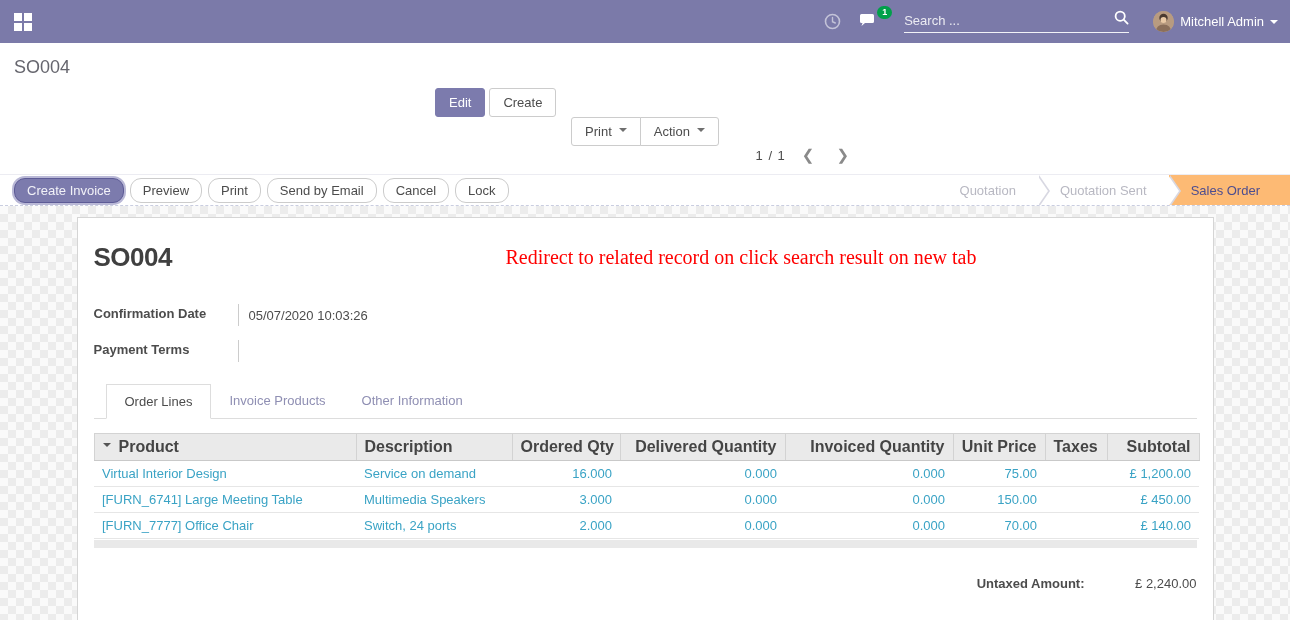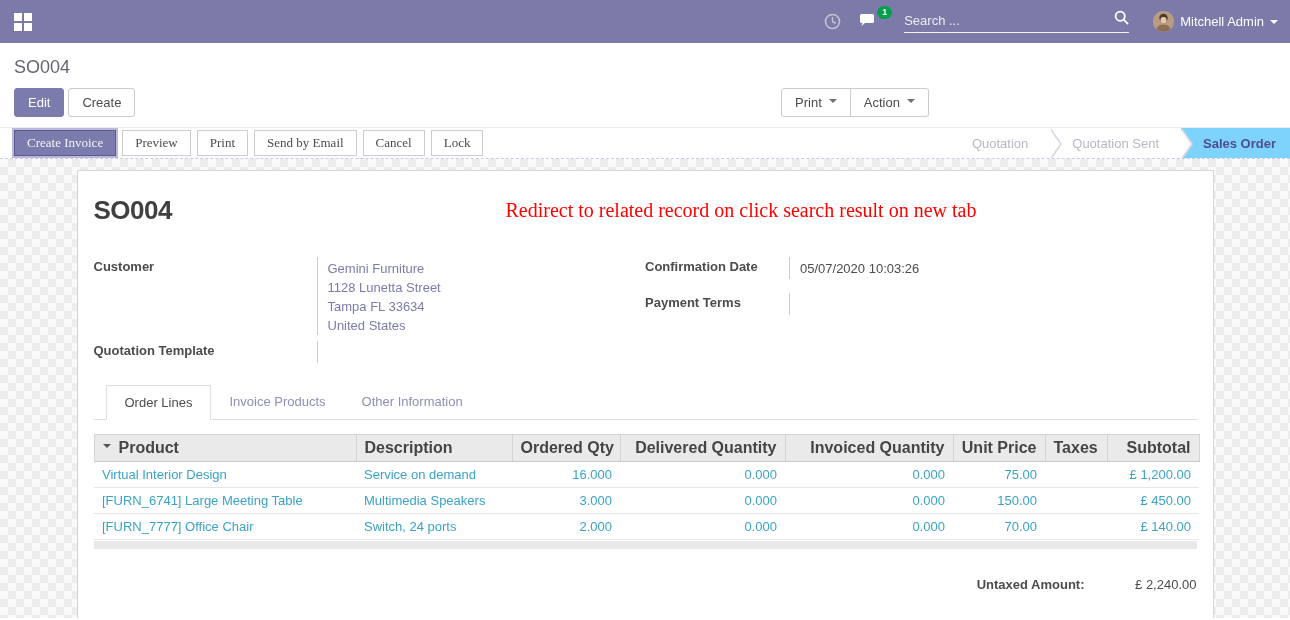--- a/index.html
+++ b/index.html
@@ -16,43 +16,43 @@
   .search-box { display:flex; align-items:end; border-bottom:1px solid rgba(255,255,255,.9); width:225px; padding-bottom:4px; margin:18px 6px; }
   .search-box input { flex:1; background:transparent; border:none; outline:none; color:#fff; font-size:13px; font-family:"Liberation Sans",sans-serif; }
   .search-box input::placeholder { color:rgba(255,255,255,.85); }
   .user-menu { display:flex; align-items:center; gap:6px; color:#fff; cursor:pointer; }
   .avatar { width:21px; height:21px; border-radius:50%; overflow:hidden; display:inline-block; background:#b9a08a; }
   .caret-w { width:0; height:0; border:4px solid transparent; border-top-color:#fff; margin-top:4px; }
 
   
   .control-panel { background:#fff; padding:14px 14px 10px 14px; }
   .breadcrumb { font-size:18px; color:#66666e; margin-bottom:10px; }
-  .cp-row { display:flex; align-items:center; }
+  .cp-row { display:flex; align-items:center;flex-direction:column; }
   .cp-left { display:flex; gap:4px; width:420px; }
   .btn { font-family:"Liberation Sans",sans-serif; font-size:13px; padding:6px 13px; border-radius:3px; border:1px solid #ccc; background:#fff; color:#4c4c4c; cursor:pointer; }
   .btn-primary { background:#7c7bad; border-color:#7c7bad; color:#fff; }
   .cp-center { flex:1; display:flex; justify-content:center; }
   .btn-group { display:inline-flex; }
   .btn-group .btn:first-child { border-radius:3px 0 0 3px; }
   .btn-group .btn:last-child { border-radius:0 3px 3px 0; margin-left:-1px; }
   .caret-d { display:inline-block; width:0; height:0; border:4px solid transparent; border-top-color:#6f6f6f; margin-left:7px; vertical-align:middle; margin-top:-2px;}
   .cp-right { width:420px; display:flex; justify-content:flex-end; align-items:center; gap:10px; }
   .pager-value { color:#4c4c4c; letter-spacing:1px; }
   .pager-btn { background:none; border:none; color:#8a8a8a; font-size:15px; font-weight:bold; cursor:pointer; padding:0 6px; font-family:"DejaVu Sans",sans-serif; }
 
   
   .statusbar { height:32px; background:#fff; border-top:1px solid #ececf2; border-bottom:1px dashed #c9cde0; display:flex; justify-content:space-between; overflow:hidden; }
   .sb-left { display:flex; align-items:center; gap:6px; padding-left:14px; }
-  .sb-btn { font-size:13px; padding:4px 12px; border-radius:0; border:1px solid #ccc; background:#fff; color:#4c4c4c; cursor:pointer; font-family:Liberation Serif, serif;}
+  .sb-btn { font-size:13px; padding:4px 12px; border-radius:11px; border:1px solid #ccc; background:#fff; color:#4c4c4c; cursor:pointer; font-family:Liberation Sans, sans-serif;}
   .sb-btn.primary { background:#7c7bad; border:1px solid #5d5b96; color:#f2f2f8; box-shadow:0 0 0 2px #b9b8d6; }
   .stages { display:flex; align-items:stretch; }
   .stage { position:relative; display:flex; align-items:center; padding:0 22px; background:#fff; color:#b8b8c2; cursor:pointer; white-space:nowrap; }
   .stage:not(:last-child)::before { content:""; position:absolute; right:-12px; top:0; border-left:11px solid #d8d8e2; border-top:16px solid transparent; border-bottom:16px solid transparent; z-index:1; }
   .stage:not(:last-child)::after { content:""; position:absolute; right:-10px; top:0; border-left:11px solid #fff; border-top:16px solid transparent; border-bottom:16px solid transparent; z-index:2; }
-  .stage--active { background:#7dd3fc; color:#4d4d8f; font-weight:bold; padding-right:14px; }
+  .stage--active { background:#fdba74; color:#4d4d8f; font-weight:normal; padding-right:30px; }
 
   
   .content { height:459px; padding-top:11px; overflow:hidden;
     background-image:conic-gradient(#ececec 0 25%, #fafafa 0 50%, #ececec 0 75%, #fafafa 0);
     background-size:16px 16px; }
   .sheet { width:1137px; margin:0 auto; background:#fff; border:1px solid #d5d5d5; min-height:520px; padding:24px 16px; position:relative; }
   .sheet-head { position:relative; height:34px; }
   .sheet-head h1 { font-size:26px; color:#404040; letter-spacing:-0.5px; }
   .annotation { position:absolute; left:412px; top:4px; font-family:"Liberation Serif", serif; font-size:20px; color:#ff0000; white-space:nowrap; }
 
@@ -138,20 +138,25 @@
       <div class="cp-left">
         <button class="btn btn-primary">Edit</button>
         <button class="btn">Create</button>
       </div>
       <div class="cp-center">
         <div class="btn-group">
           <button class="btn"><span>Print</span><span class="caret-d"></span></button>
           <button class="btn"><span>Action</span><span class="caret-d"></span></button>
         </div>
       </div>
+      <div class="cp-right">
+        <span class="pager-value">1 / 1</span>
+        <button class="pager-btn">❮</button>
+        <button class="pager-btn">❯</button>
+      </div>
     </div>
   </div>
 
   <div class="statusbar">
     <div class="sb-left">
       <button class="sb-btn primary">Create Invoice</button>
       <button class="sb-btn">Preview</button>
       <button class="sb-btn">Print</button>
       <button class="sb-btn">Send by Email</button>
       <button class="sb-btn">Cancel</button>
@@ -166,35 +171,20 @@
 
   <main class="content">
     <div class="sheet">
 
       <div class="sheet-head">
         <h1>SO004</h1>
         <div class="annotation">Redirect to related record on click search result on new tab</div>
       </div>
 
       <div class="fields">
-        <div class="fcol fleft">
-          <div class="frow">
-            <div class="flabel">Customer</div>
-            <div class="fvalue link">
-              <div>Gemini Furniture</div>
-              <div>1128 Lunetta Street</div>
-              <div>Tampa FL 33634</div>
-              <div>United States</div>
-            </div>
-          </div>
-          <div class="frow minrow">
-            <div class="flabel">Quotation Template</div>
-            <div class="fvalue"></div>
-          </div>
-        </div>
         <div class="fcol fright">
           <div class="frow minrow" style="margin-top:0">
             <div class="flabel">Confirmation Date</div>
             <div class="fvalue">05/07/2020 10:03:26</div>
           </div>
           <div class="frow minrow" style="margin-top:14px">
             <div class="flabel">Payment Terms</div>
             <div class="fvalue"></div>
           </div>
         </div>

